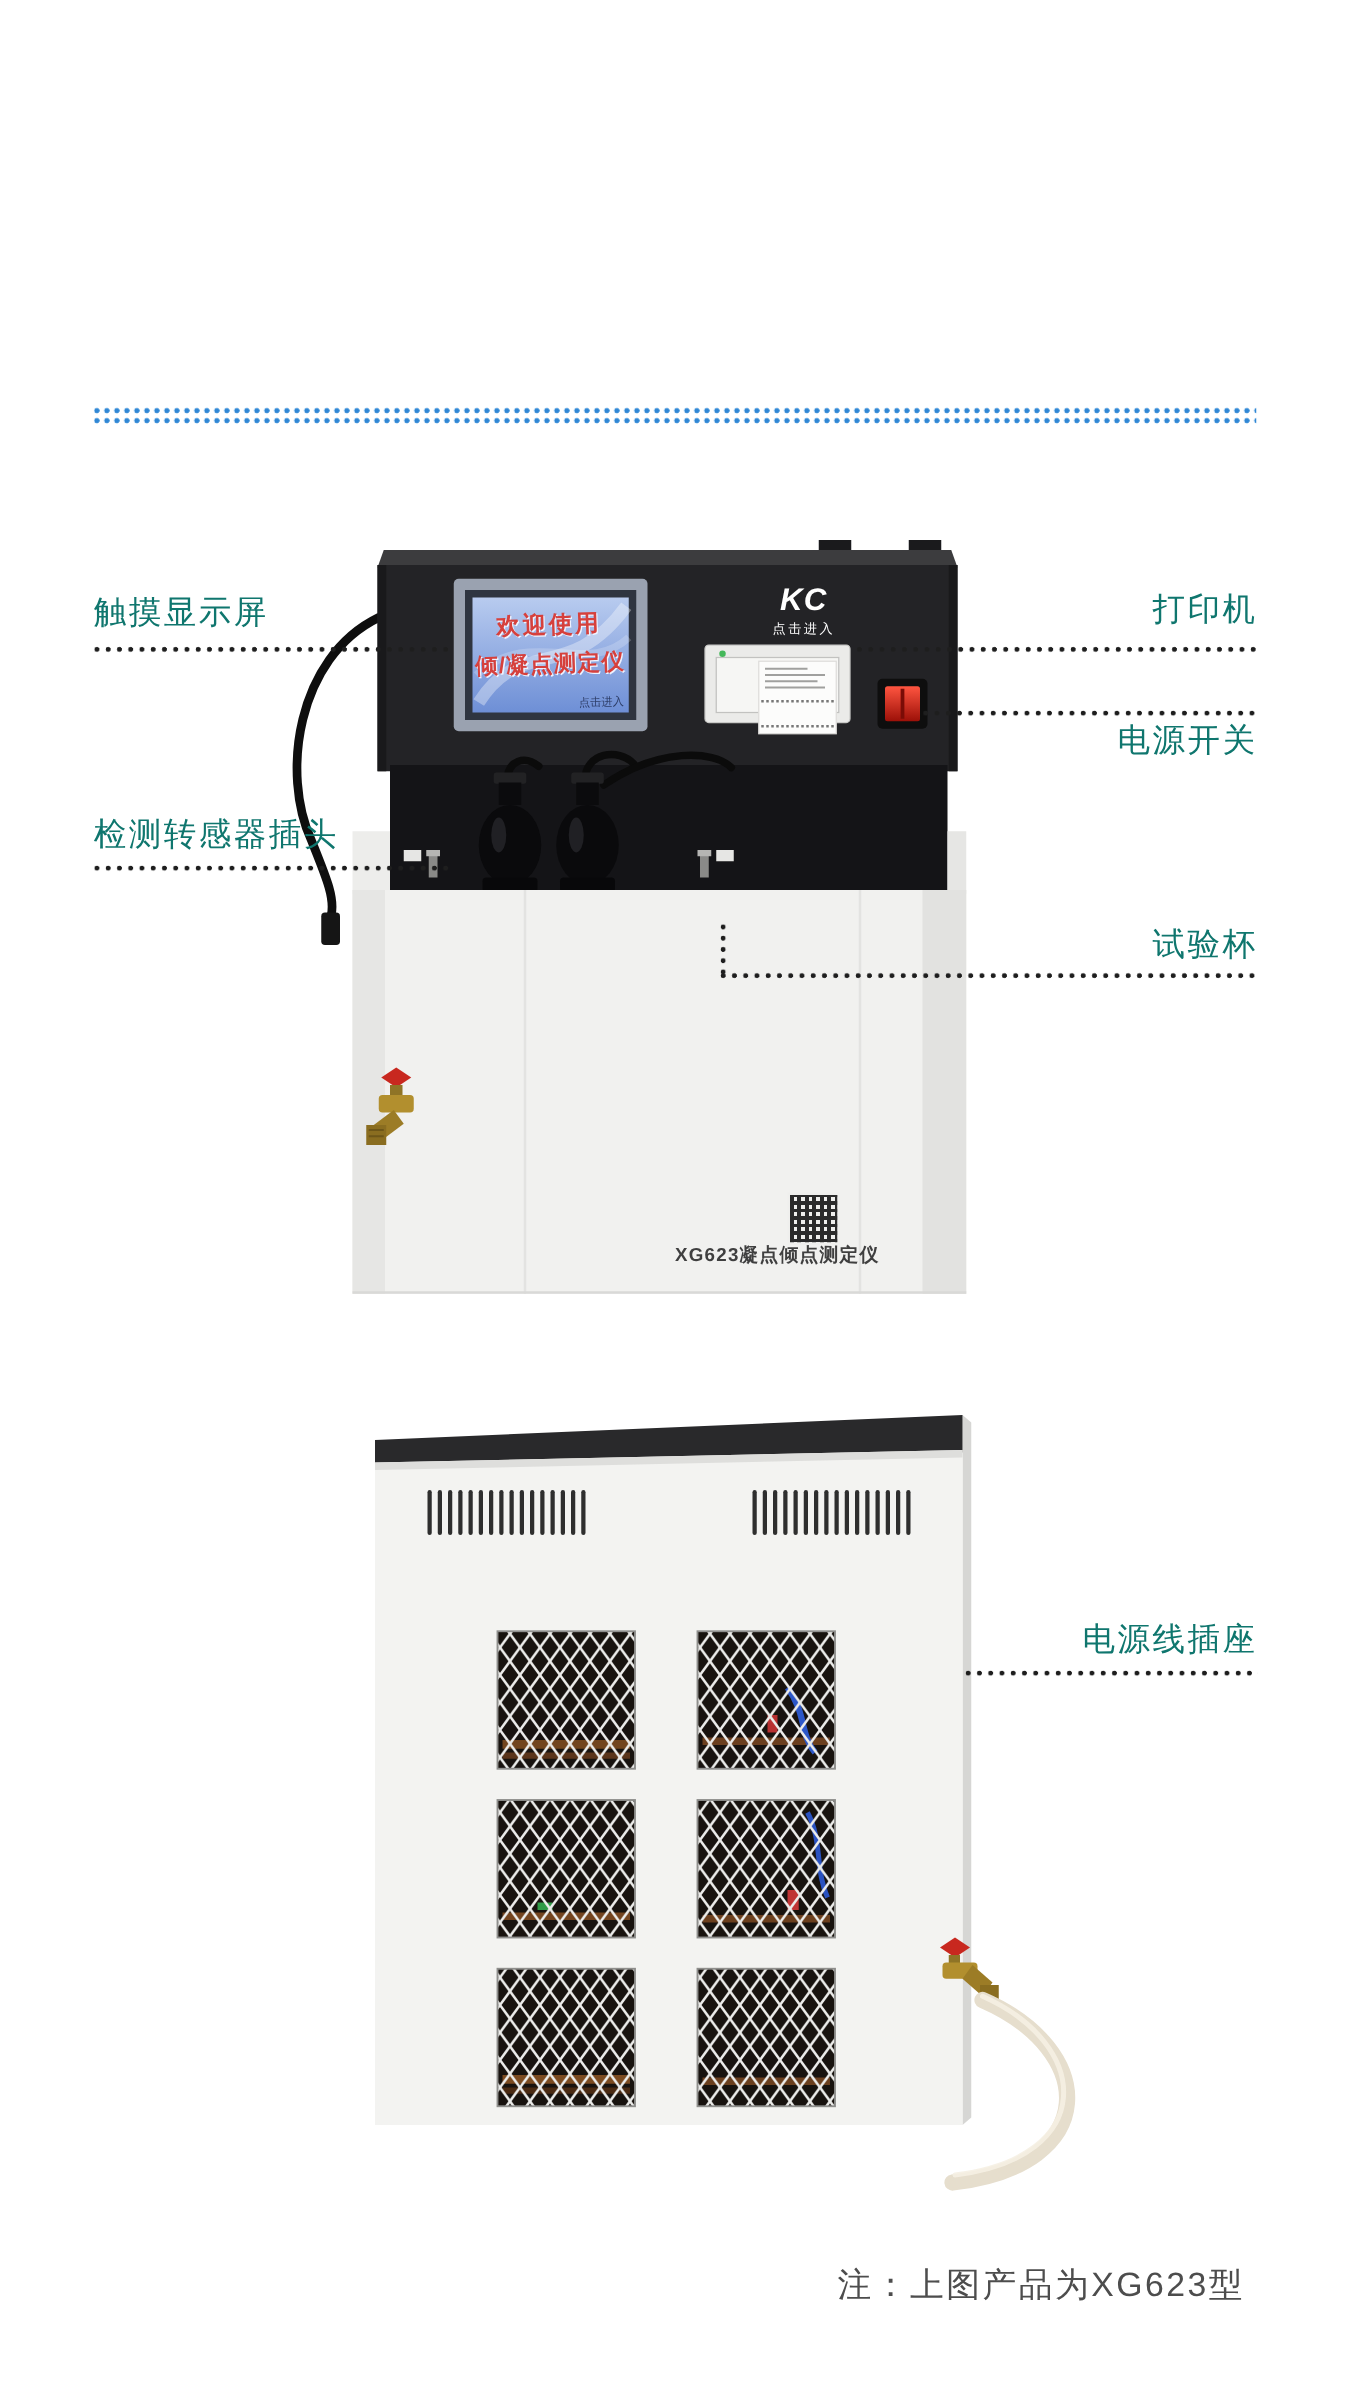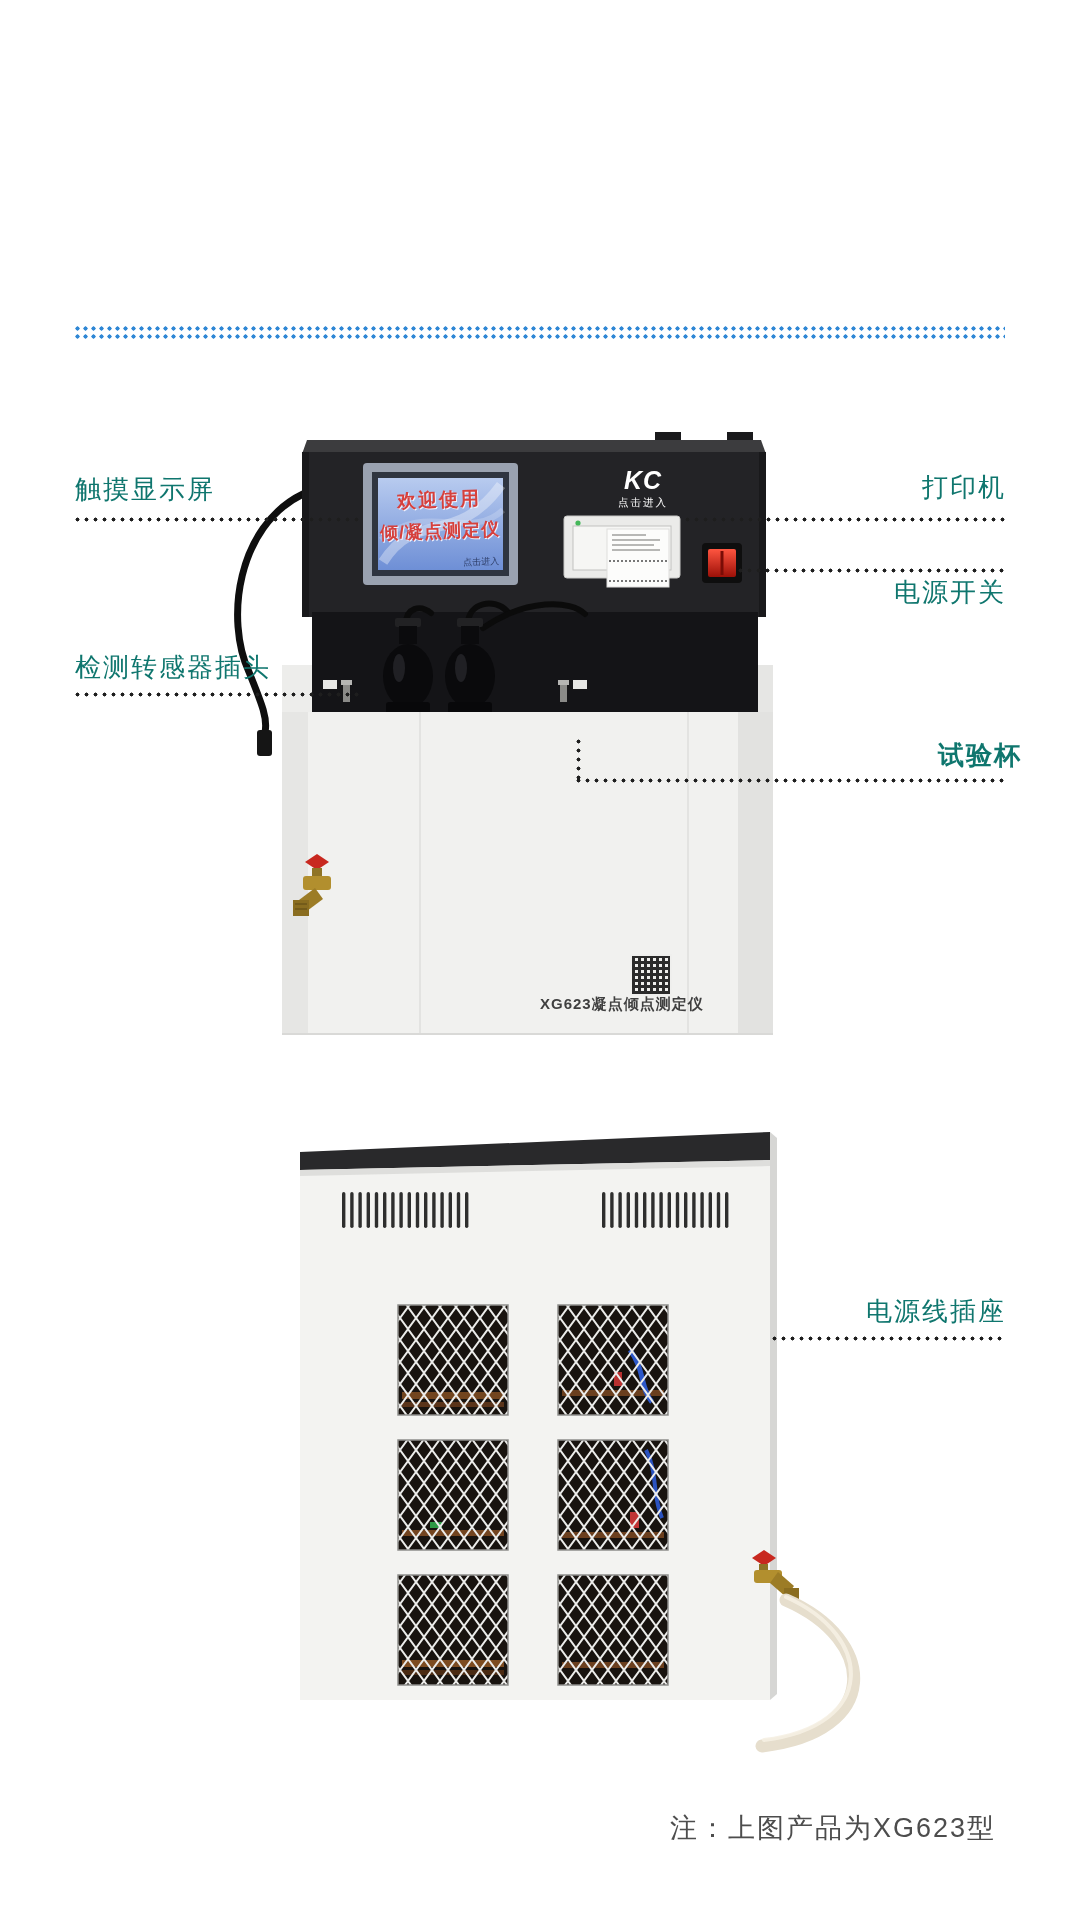--- a/index.html
+++ b/index.html
@@ -185,21 +185,21 @@
 
     <div class="abs callout" style="left:75px;top:650px;">检测转感器插头</div>
     <div class="abs dots-h" style="left:75px;top:692px;width:285px;"></div>
 
     <div class="abs callout r" style="right:74px;top:470px;">打印机</div>
     <div class="abs dots-h" style="left:685px;top:517px;width:321px;"></div>
 
     <div class="abs callout r" style="right:74px;top:530px;margin-top:45px;">电源开关</div>
     <div class="abs dots-h" style="left:738px;top:568px;width:268px;"></div>
 
-    <div class="abs callout r" style="right:58px;top:738px;font-weight:bold;">试验杯</div>
+    <div class="abs callout r" style="right:74px;top:738px;">试验杯</div>
     <div class="abs dots-v" style="left:576px;top:739px;height:44px;"></div>
     <div class="abs dots-h" style="left:576px;top:778px;width:430px;"></div>
   </div>
 
   <div>
 
     <svg class="abs" style="left:280px;top:1120px;" width="540" height="650" viewBox="0 0 540 650">
       <defs>
         <pattern id="mesh" width="16" height="22" patternUnits="userSpaceOnUse">
           <path d="M8,0 L16,11 L8,22 L0,11 Z" fill="none" stroke="#ececea" stroke-width="2"></path>

